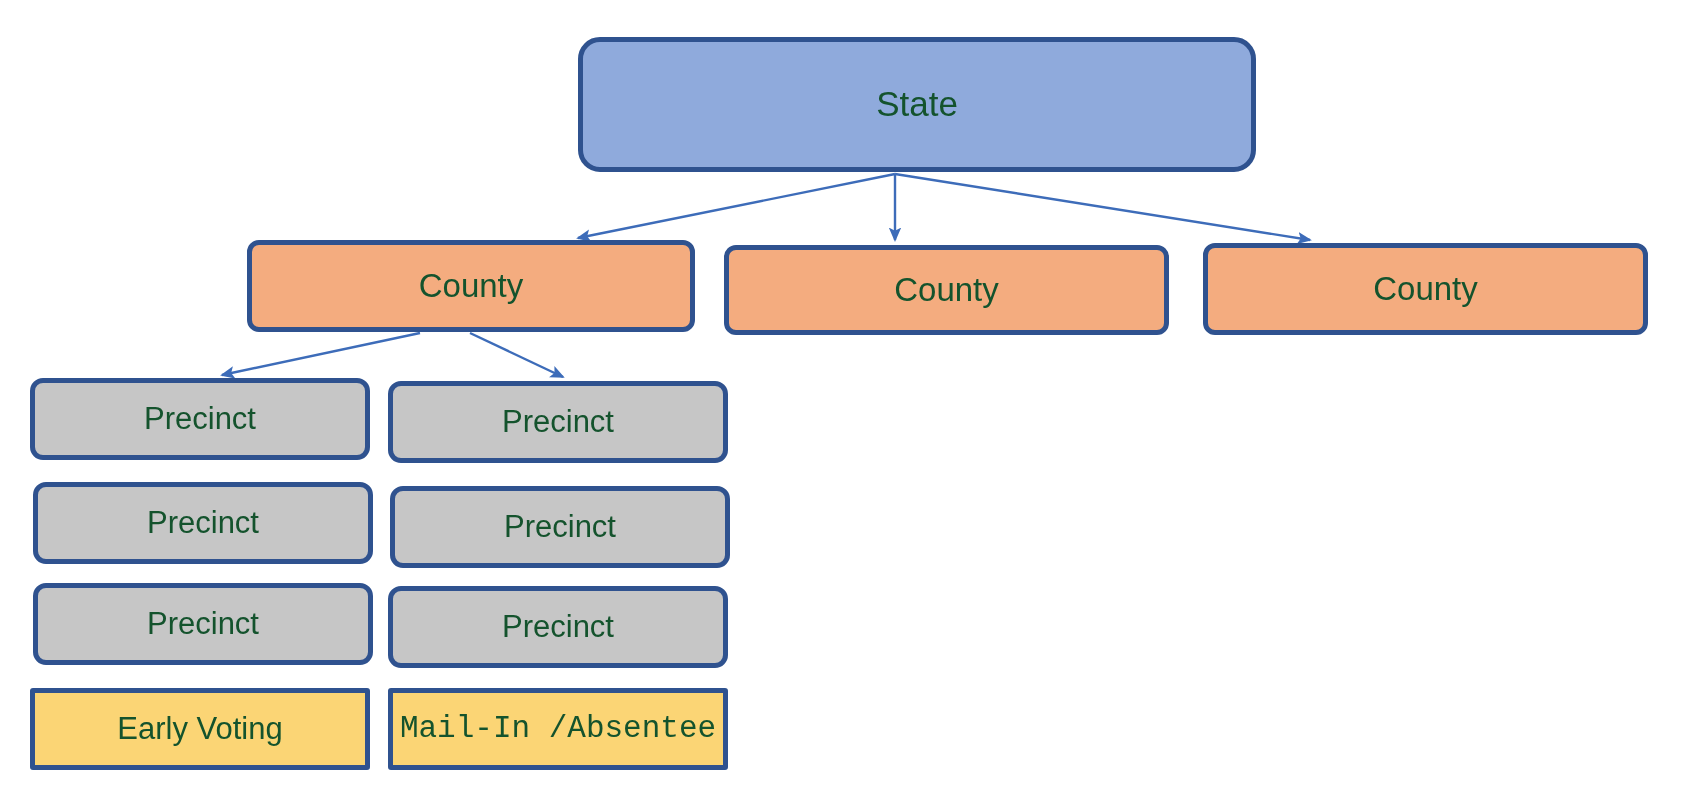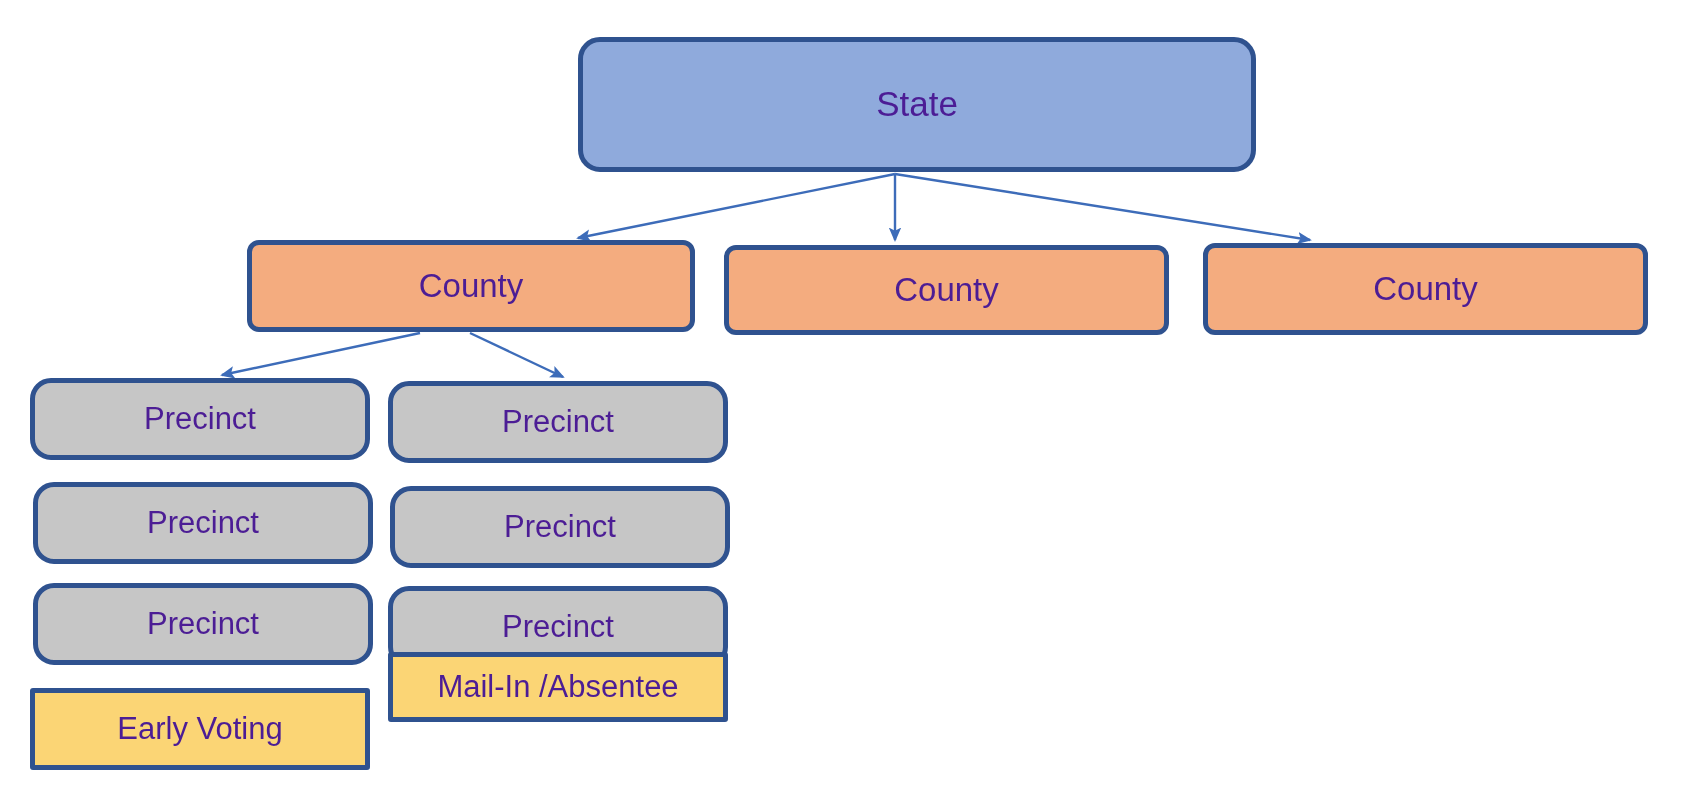--- a/index.html
+++ b/index.html
@@ -28,21 +28,21 @@
   }
   .node {
     position: absolute;
     box-sizing: border-box;
     display: flex;
     align-items: center;
     justify-content: center;
     border-style: solid;
     border-width: 5px;
     border-radius: 16px;
-    color: #4c1d95;
+    color: #14532d;
     text-align: center;
     line-height: 1.1;
     white-space: nowrap;
     user-select: none;
     z-index: 2;
   }
   .node-state {
     background: #8FAADC;
     border-color: #2F528F;
     font-size: 35px;
@@ -51,21 +51,21 @@
   .node-county {
     background: #F4AC7F;
     border-color: #2F528F;
     font-size: 33px;
     border-radius: 12px;
   }
   .node-precinct {
     background: #C6C6C6;
     border-color: #2F528F;
     font-size: 31px;
-    border-radius: 21px;
+    border-radius: 13px;
   }
   .node-method {
     background: #FBD575;
     border-color: #2F528F;
     font-size: 31px;
     border-radius: 3px;
   }
   .node-label {
     display: block;
     padding: 0 8px;
@@ -119,17 +119,17 @@
   <div class="node node-precinct" style="left: 390px; top: 486px; width: 340px; height: 82px;">
     <span class="node-label">Precinct</span>
   </div>
   <div class="node node-precinct" style="left: 388px; top: 586px; width: 340px; height: 82px;">
     <span class="node-label">Precinct</span>
   </div>
 
   <div class="node node-method" style="left: 30px; top: 688px; width: 340px; height: 82px;">
     <span class="node-label">Early Voting</span>
   </div>
-  <div class="node node-method" style="left: 388px; top: 652px; width: 340px; height: 70px;">
+  <div class="node node-method" style="left: 388px; top: 688px; width: 340px; height: 82px; font-family: Liberation Mono, monospace;">
     <span class="node-label">Mail-In /Absentee</span>
   </div>
 
 </div>
 
 </body></html>

